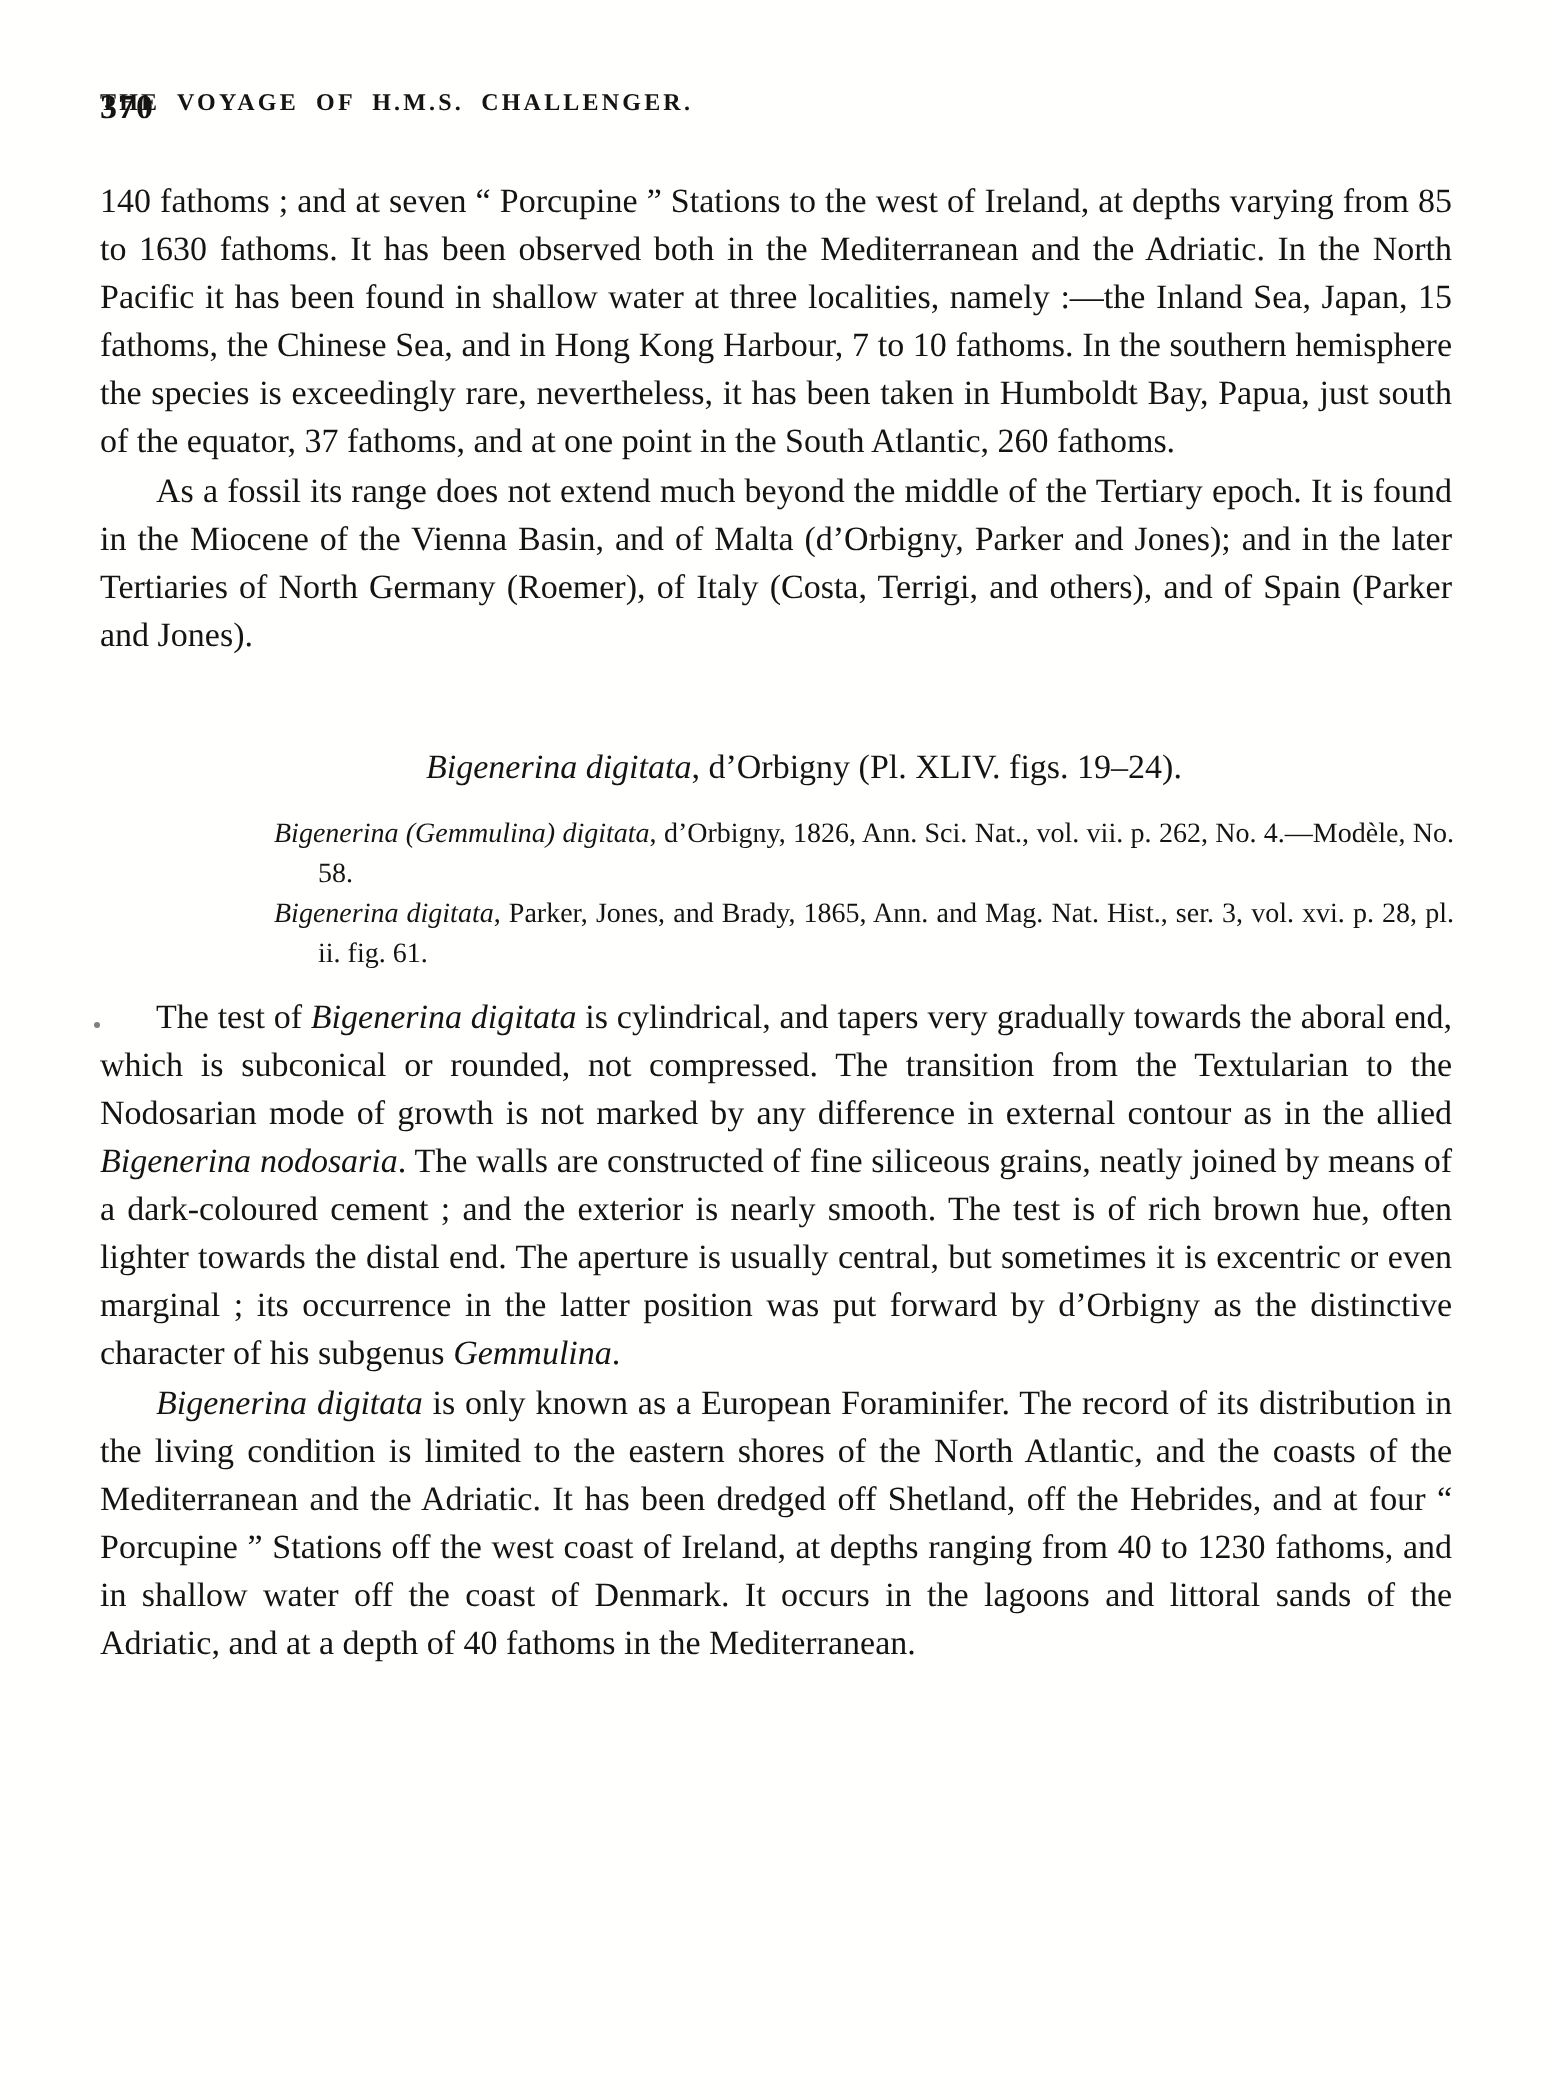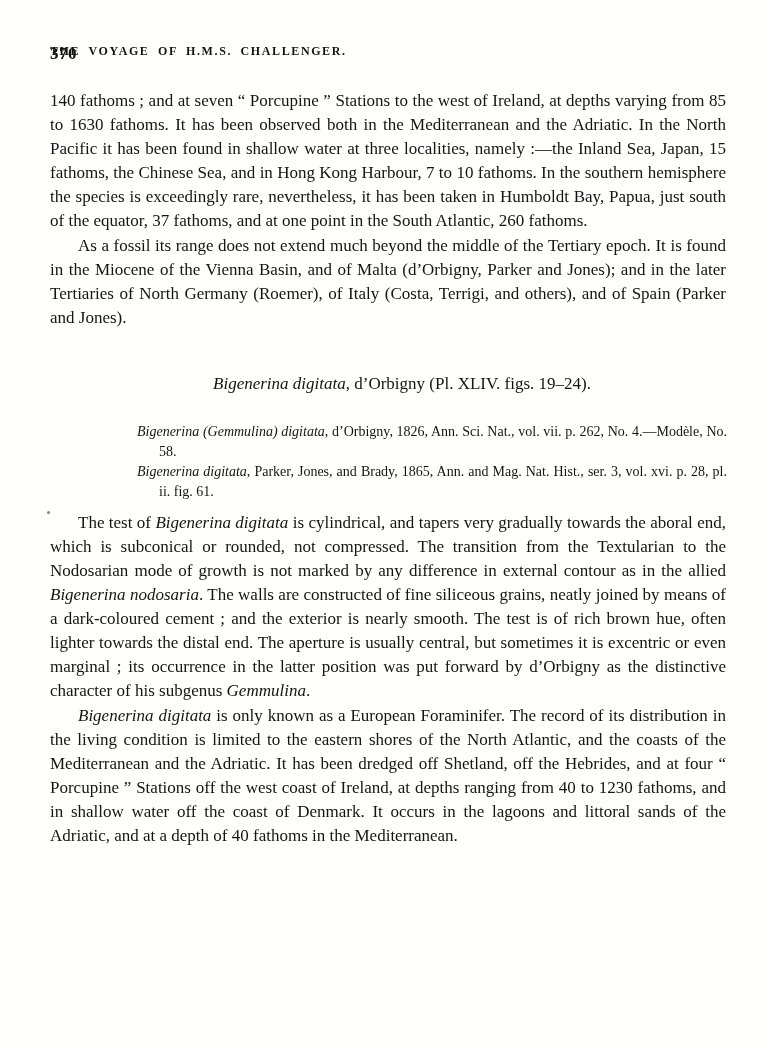--- a/index.html
+++ b/index.html
@@ -46,21 +46,21 @@
   .mt-first { margin-top: 23px; }
   .indent { text-indent: 28px; }
   .species-heading {
     margin: 42px 0 0 28px;
     font-size: 17px;
     font-weight: 400;
     line-height: 24px;
     text-align: center;
   }
   .synonymy {
-    margin: 26px 0 0 88px;
+    margin: 12px 0 0 88px;
     font-size: 14px;
     line-height: 20px;
   }
   .syn-entry {
     margin: 0;
     padding-left: 22px;
     text-indent: -22px;
     text-align: justify;
   }
   .body-first { margin-top: 9px; }

